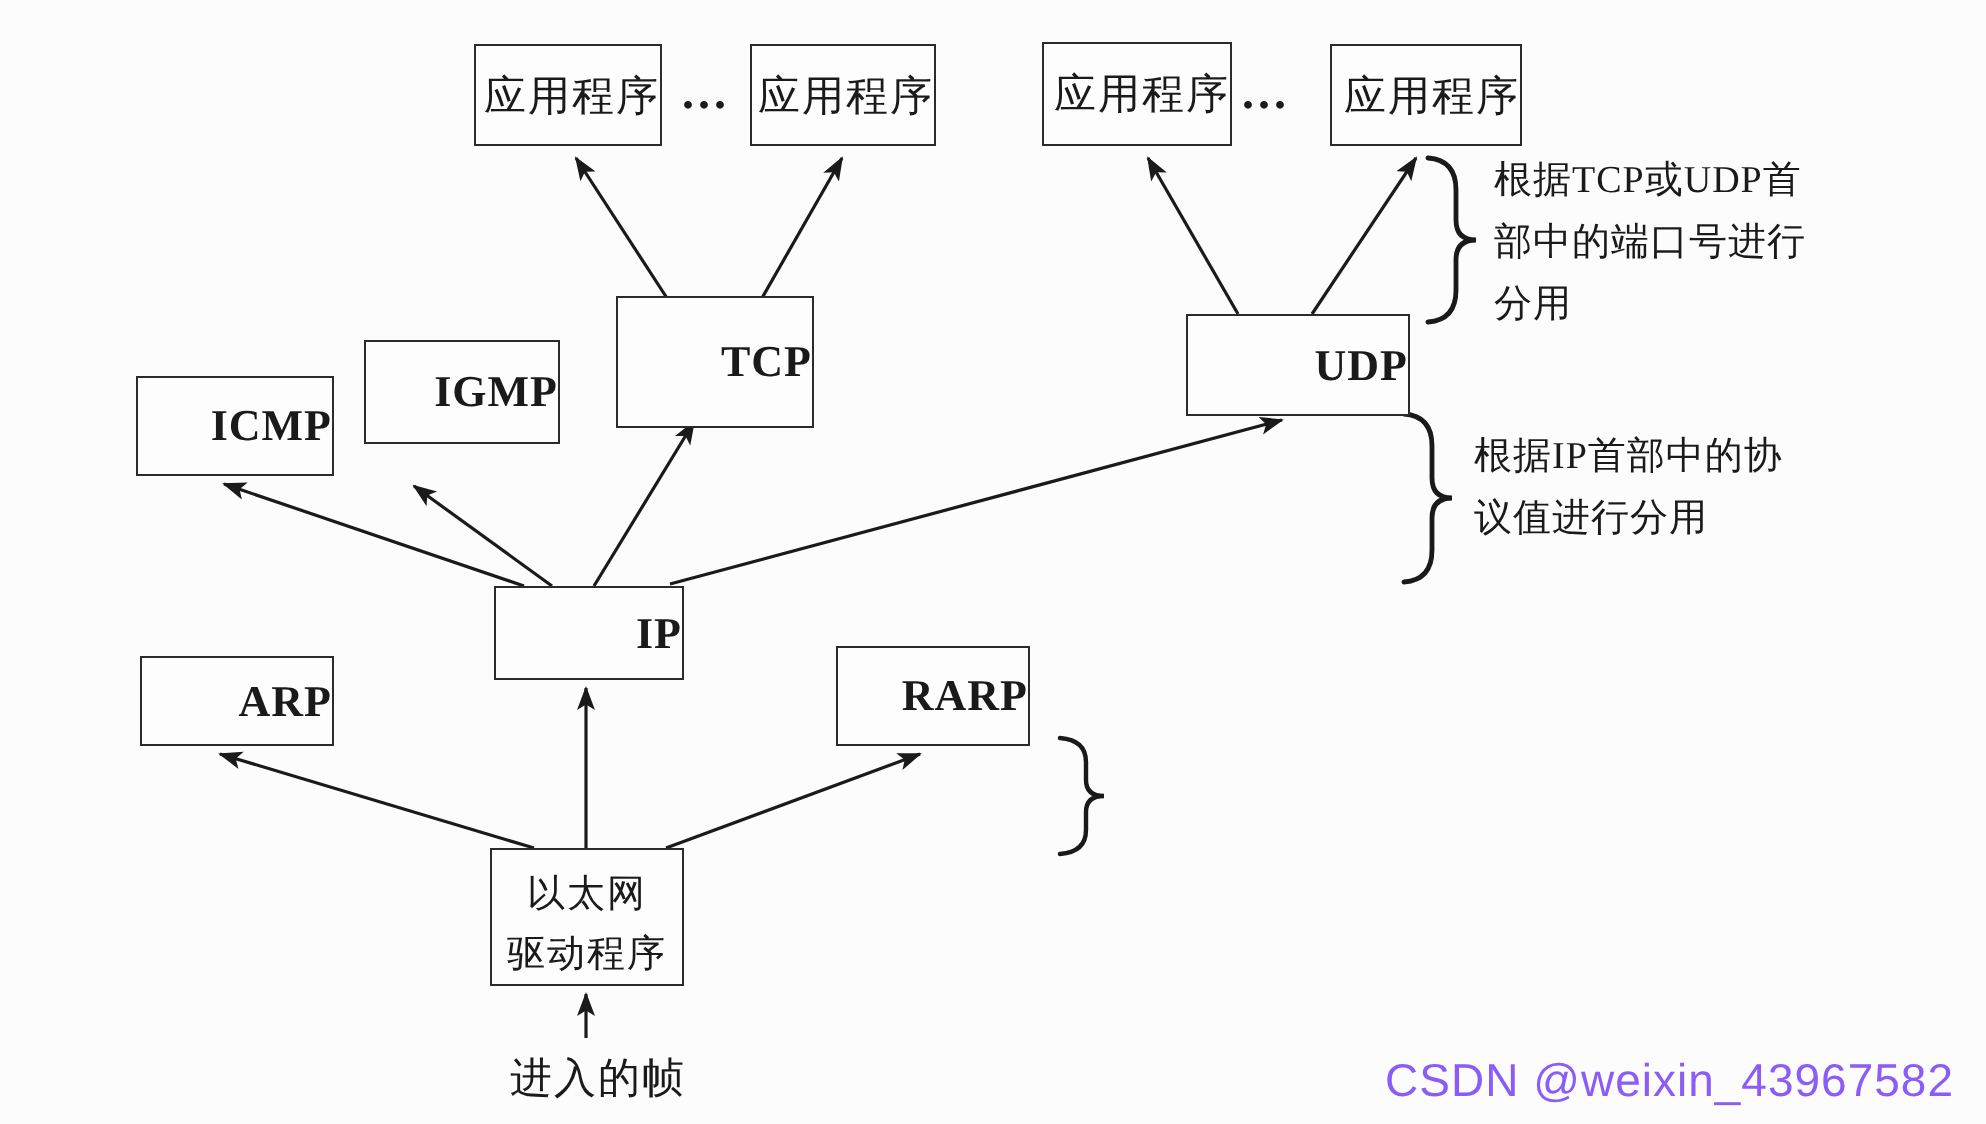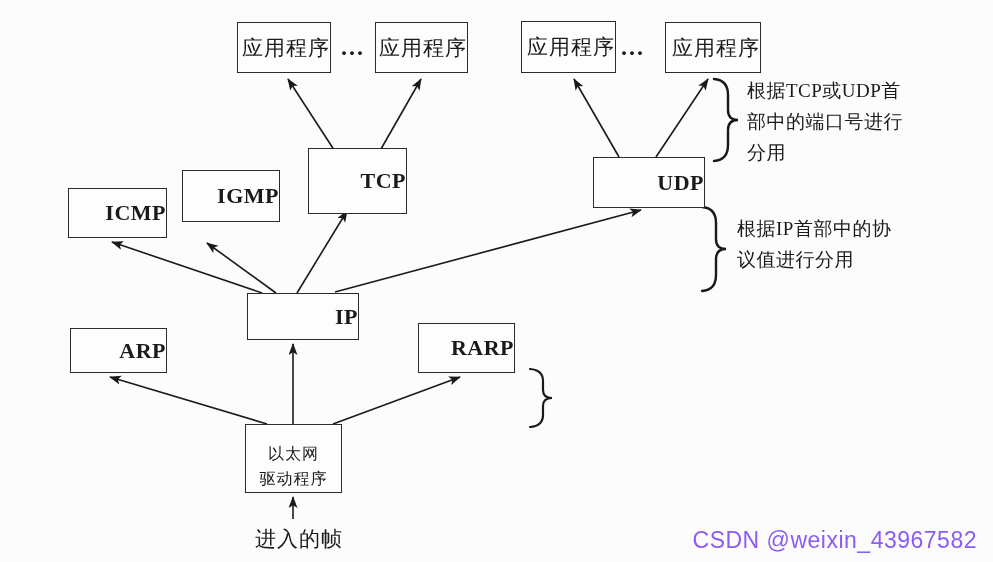--- a/index.html
+++ b/index.html
@@ -7,21 +7,21 @@
     position:relative;width:993px;height:562px;background:#fcfcfc;
     font-family:"Liberation Serif","DejaVu Serif",serif;color:#1a1a1a;overflow:hidden;
   }
   .layer{position:absolute;left:0;top:0;width:993px;height:562px;}
   .node{
     position:absolute;box-sizing:border-box;border:1.7px solid #2b2b2b;background:#fdfdfd;
     display:flex;align-items:center;justify-content:flex-end;text-align:center;
     font-size:21px;letter-spacing:1px;
   }
   .node.acro{font-size:22px;font-weight:600;letter-spacing:0.5px;}
-  .node.twoline{flex-direction:column;line-height:1.55;font-size:16px;}
+  .node.twoline{flex-direction:column;line-height:1.55;font-size:19px;}
   .dots{
     position:absolute;font-weight:700;font-size:24px;letter-spacing:2px;
     display:flex;align-items:center;justify-content:center;
   }
   .plain-label{
     position:absolute;font-size:21px;letter-spacing:1px;white-space:nowrap;
   }
   .annotation{
     position:absolute;font-size:19px;line-height:31px;letter-spacing:0.5px;white-space:nowrap;
     font-family:"Liberation Serif","DejaVu Serif",serif;
@@ -86,21 +86,21 @@
   <div class="node acro" style="left:593px;top:157px;width:112px;height:51px">
       <span>UDP</span>
     </div>
 
   <div class="node acro" style="left:68px;top:188px;width:99px;height:50px">
       <span>ICMP</span>
     </div>
   <div class="node acro" style="left:182px;top:170px;width:98px;height:52px">
       <span>IGMP</span>
     </div>
-  <div class="node acro" style="left:247px;top:293px;width:112px;height:47px">
+  <div class="node acro" style="left:247px;top:293px;width:95px;height:47px">
       <span>IP</span>
     </div>
   <div class="node acro" style="left:70px;top:328px;width:97px;height:45px">
       <span>ARP</span>
     </div>
   <div class="node acro" style="left:418px;top:323px;width:97px;height:50px">
       <span>RARP</span>
     </div>
 
   <div class="node twoline" style="left:245px;top:424px;width:97px;height:69px">

